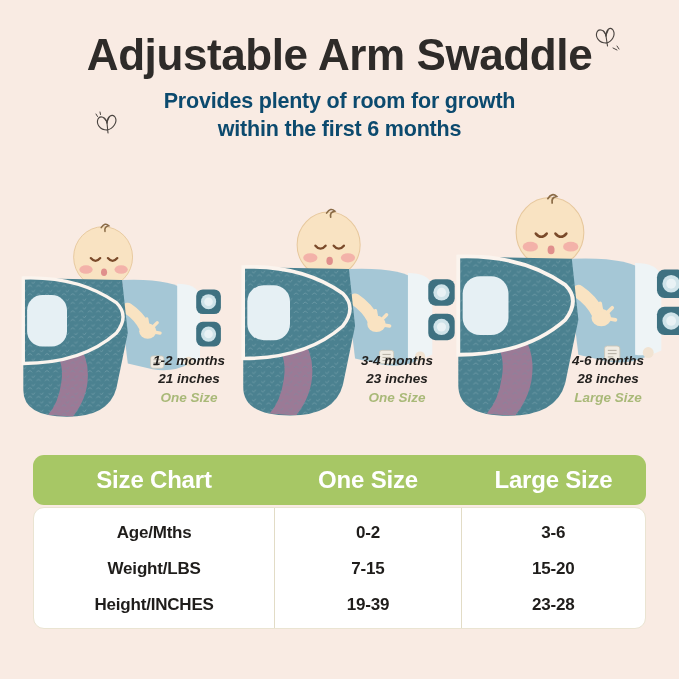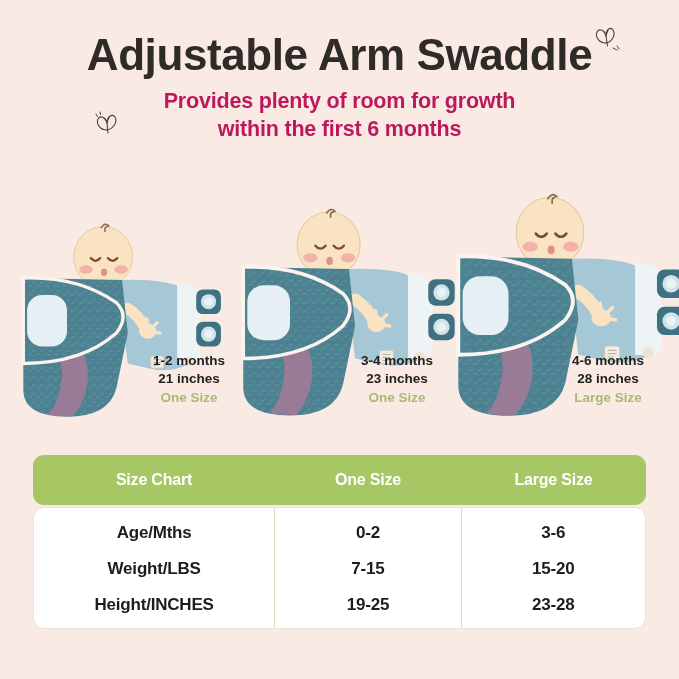--- a/index.html
+++ b/index.html
@@ -14,54 +14,54 @@
   .page{position:absolute;inset:0;}
 
   
   .header{position:absolute;left:0;right:0;top:32px;text-align:center;}
   .title{
     font-size:44px;font-weight:bold;letter-spacing:-0.4px;
     color:#2e2b29;line-height:1.05;margin:0;
   }
   .sub{
     margin:10px 0 0 0;font-size:21.5px;font-weight:bold;
-    color:#be185d;line-height:1.28;letter-spacing:-0.2px;
+    color:#0c4a6e;line-height:1.28;letter-spacing:-0.2px;
   }
   .sub span{display:block;}
 
   
   .doodle{position:absolute;pointer-events:none;}
   .doodle.d1{left:586px;top:22px;}
   .doodle.d2{left:88px;top:108px;}
 
   
   .row{position:absolute;left:0;right:0;top:152px;height:270px;}
   .fig{position:absolute;bottom:0;}
   .fig.f1{left:10px;width:228px;}
   .fig.f2{left:229px;width:244px;}
   .fig.f3{left:443px;width:262px;}
   .fig svg{display:block;width:100%;height:auto;}
 
   
-  .caps{position:absolute;left:0;right:0;top:352px;height:62px;}
+  .caps{position:absolute;left:0;right:0;top:352px;height:62px;font-style:italic;}
   .cap{position:absolute;text-align:center;line-height:1.32;}
   .cap.c1{left:126px;width:126px;}
   .cap.c2{left:334px;width:126px;}
   .cap.c3{left:545px;width:126px;}
   .cap .l1,.cap .l2{font-size:13.5px;font-weight:bold;color:#23211f;display:block;}
   .cap .l3{font-size:13.5px;font-weight:bold;color:#a9b978;display:block;margin-top:1px;}
 
   
   .chart{position:absolute;left:33px;top:455px;width:613px;}
   .chart-head{
     background:#a7c765;border-radius:11px;height:50px;
     display:flex;align-items:center;
   }
   .chart-head .hc{
-    font-size:16px;font-weight:bold;color:#ffffff;text-align:center;
+    font-size:24px;font-weight:bold;color:#ffffff;text-align:center;
     letter-spacing:-0.2px;
   }
   .hc.h1{width:242px;}
   .hc.h2{width:186px;}
   .hc.h3{width:185px;}
 
   .chart-body{
     margin-top:2px;background:#ffffff;border:1px solid #eae4d2;
     border-radius:11px;overflow:hidden;height:120px;
     display:flex;
@@ -329,21 +329,21 @@
     </div>
     <div class="chart-body">
       <div class="col c-label">
         <div class="cell">Age/Mths</div>
         <div class="cell">Weight/LBS</div>
         <div class="cell">Height/INCHES</div>
       </div>
       <div class="col c-one">
         <div class="cell">0-2</div>
         <div class="cell">7-15</div>
-        <div class="cell">19-25</div>
+        <div class="cell">19-39</div>
       </div>
       <div class="col c-large">
         <div class="cell">3-6</div>
         <div class="cell">15-20</div>
         <div class="cell">23-28</div>
       </div>
     </div>
   </div>
 
 </div>

